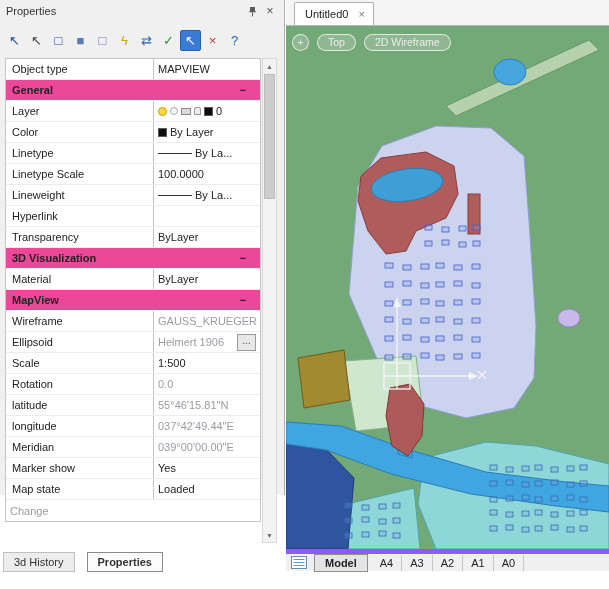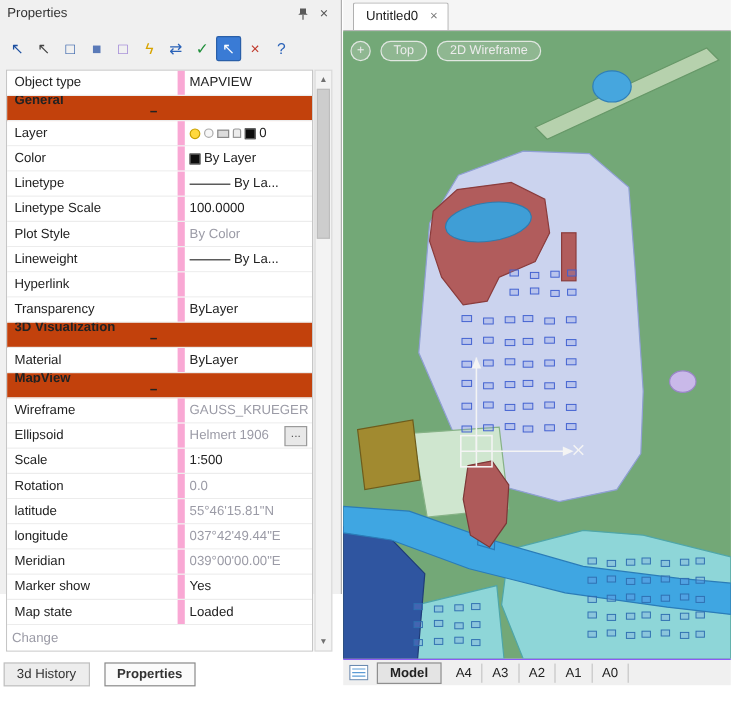--- a/index.html
+++ b/index.html
@@ -19,25 +19,25 @@
   #panel-toolbar{height:32px;display:flex;align-items:center;padding:2px 4px;gap:1px;}
   .tbtn{width:21px;height:21px;display:flex;align-items:center;justify-content:center;
     font-size:13px;border:1px solid transparent;box-sizing:border-box;border-radius:2px;}
   .tbtn.tactive{background:#3a7bd5;border-color:#2a5fa8;color:#fff !important;}
   
   #property-grid{position:absolute;left:5px;top:58px;width:256px;background:#fff;
     border:1px solid #c6c6c6;box-sizing:border-box;}
   .prow{display:flex;height:21px;box-sizing:border-box;border-bottom:1px solid #ececec;
     align-items:center;background:#fff;}
   .prow:last-child{border-bottom:none;}
-  .plabel{width:148px;box-sizing:border-box;padding-left:6px;border-right:6px solid #f9a8d4;
+  .plabel{width:148px;box-sizing:border-box;padding-left:6px;border-right:1px solid #f9a8d4;
     white-space:nowrap;overflow:hidden;align-self:stretch;display:flex;align-items:center;}
   .pvalue{flex:1;padding:0 4px;display:flex;align-items:center;gap:3px;white-space:nowrap;overflow:hidden;}
   .gray{color:#9b9ba6;}
-  .psection{background:#c2410c;font-weight:bold;flex-direction:column;}
+  .psection{background:#ec4899;font-weight:bold;}
   .psection .plabel{border-right:none;width:auto;flex:1;}
   .sec-minus{width:14px;text-align:center;margin-right:10px;font-weight:bold;color:#222;}
   
   .ic{display:inline-block;box-sizing:border-box;}
   .ic-bulb{width:9px;height:9px;background:#ffd83d;border:1px solid #c8a000;border-radius:50%;}
   .ic-freeze{width:8px;height:8px;background:#f7f7f7;border:1px solid #aaa;border-radius:50%;}
   .ic-plot{width:10px;height:7px;background:#dcdcdc;border:1px solid #8a8a8a;}
   .ic-lock{width:7px;height:8px;background:#ececec;border:1px solid #999;border-radius:2px 2px 0 0;}
   .ic-swatch{width:9px;height:9px;background:#0d0d0d;border:1px solid #5a5a5a;}
   .lt-line{width:34px;height:0;border-top:1px solid #333;display:inline-block;}
@@ -62,21 +62,21 @@
   #doc-tab .close{color:#777;font-size:11px;}
   #map-viewport{position:absolute;left:0;top:26px;width:323px;height:523px;background:#73a877;}
   #map-viewport svg{display:block;}
   
   #vp-overlay{position:absolute;left:6px;top:8px;display:flex;gap:8px;align-items:center;}
   .pill{height:15px;line-height:15px;border-radius:9px;border:1px solid rgba(238,238,238,.85);
     background:rgba(215,222,215,.28);color:#ececec;font-size:10.5px;padding:0 10px;}
   .pill.round{width:15px;padding:0;text-align:center;border-radius:50%;}
   
   #layout-bar{position:absolute;left:0;top:549px;width:323px;height:22px;background:#f0f0f0;
-    border-top:1px solid #8b5cf6;display:flex;align-items:center;padding-left:4px;box-sizing:border-box;}
+    border-top:5px solid #8b5cf6;display:flex;align-items:center;padding-left:4px;box-sizing:border-box;}
   #sheet-icon{width:18px;height:15px;margin-right:6px;display:flex;align-items:center;justify-content:center;}
   .ltab{padding:2px 8px;color:#222;border-right:1px solid #c6c6c6;}
   .ltab.model{border:1px solid #8f8f8f;background:#e4e4e4;font-weight:bold;margin-right:4px;padding:2px 10px;}
 </style>
 </head>
 <body>
 
 <div id="left-panel">
   <div id="panel-titlebar">
     <span class="title">Properties</span>
@@ -136,26 +136,20 @@
         <span class="plabel">Linetype</span>
         <div class="pvalue">
           <span class="lt-line"></span>
           <span>By La...</span>
         </div>
       </div>
       <div class="prow">
         <span class="plabel">Linetype Scale</span>
         <div class="pvalue">
           <span>100.0000</span>
-        </div>
-      </div>
-      <div class="prow">
-        <span class="plabel">Plot Style</span>
-        <div class="pvalue">
-          <span class="gray">By Color</span>
         </div>
       </div>
       <div class="prow">
         <span class="plabel">Lineweight</span>
         <div class="pvalue">
           <span class="lt-line"></span>
           <span>By La...</span>
         </div>
       </div>
       <div class="prow">

